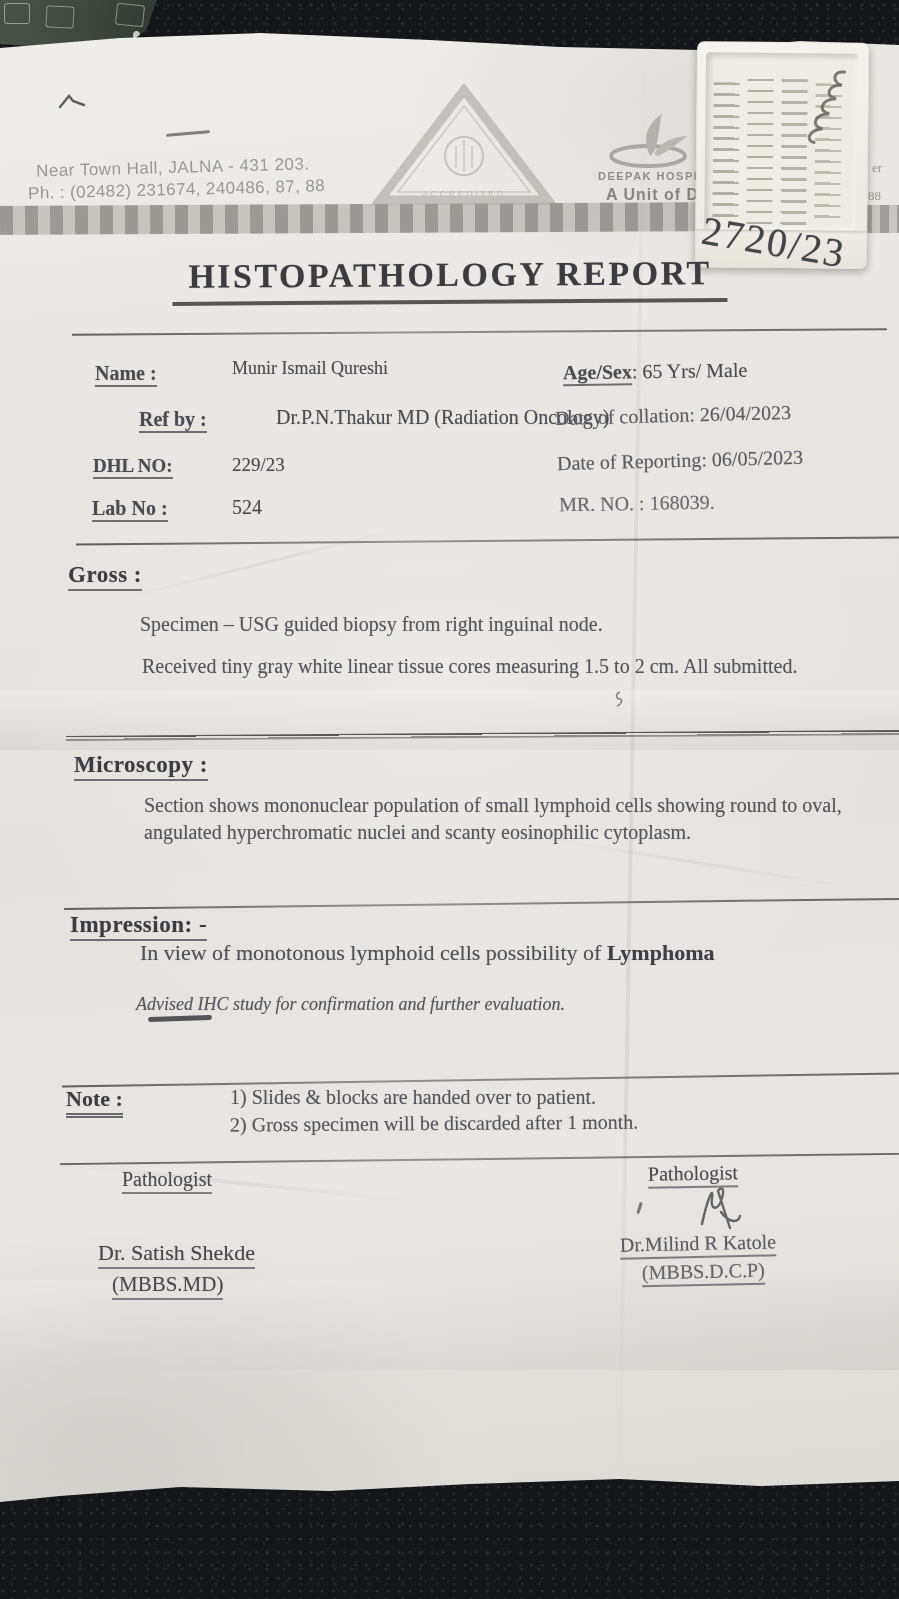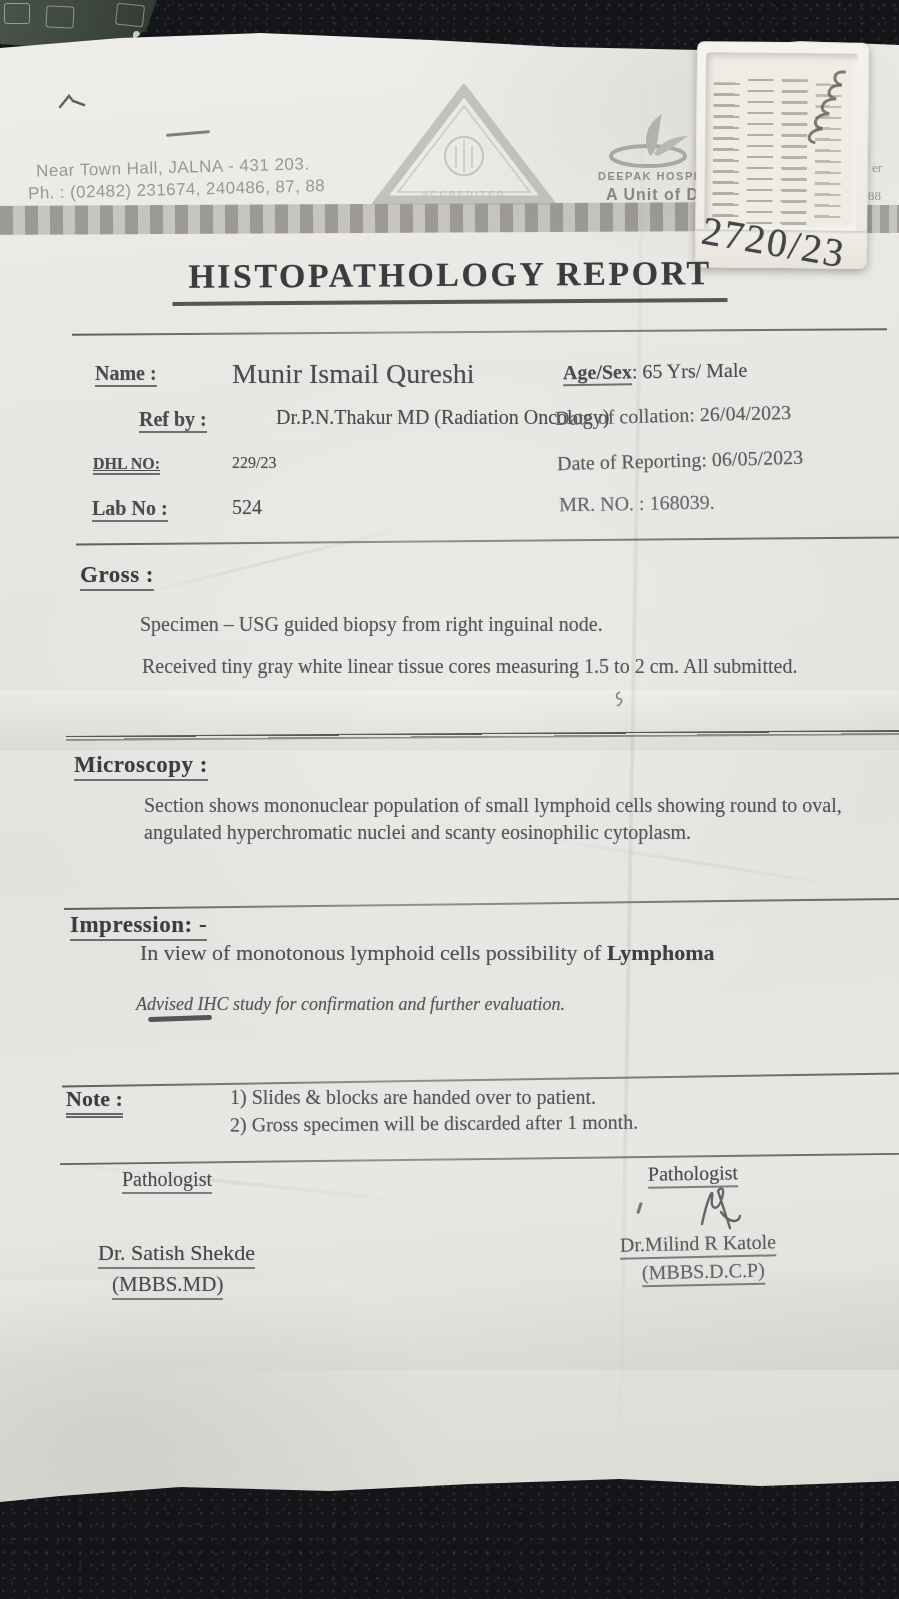--- a/index.html
+++ b/index.html
@@ -120,43 +120,43 @@
   <div class="seprule" style="left:72px;top:331px;width:815px;transform:rotate(-.4deg);"></div>
   <div class="seprule" style="left:76px;top:540px;width:823px;transform:rotate(-.5deg);"></div>
   <div class="abs" style="left:66px;top:733px;width:833px;height:5px;transform:rotate(-.4deg);
        background:linear-gradient(180deg,rgba(75,73,70,.9) 0 1.5px,transparent 1.5px 3px,rgba(75,73,70,.55) 3px 4.5px);"></div>
   <div class="seprule" style="left:64px;top:903px;width:835px;transform:rotate(-.7deg);"></div>
   <div class="seprule" style="left:62px;top:1079px;width:837px;transform:rotate(-.9deg);"></div>
   <div class="seprule" style="left:60px;top:1158px;width:839px;transform:rotate(-.7deg);"></div>
 
   <div class="abs ink" style="left:95px;top:362px;font-size:20px;">
     <span class="ul" style="font-weight:600;text-align:right;">Name :</span>
-    <span class="abs" style="left:137px;top:-4px;font-size:28px;white-space:nowrap;">Munir Ismail Qureshi</span>
+    <span class="abs" style="left:137px;top:-4px;font-size:18px;white-space:nowrap;">Munir Ismail Qureshi</span>
   </div>
   <div class="abs ink" style="left:95px;top:408px;font-size:20px;margin-left:44px;">
     <span class="ul" style="font-weight:600;">Ref by :</span>
     <span class="abs" style="left:137px;top:-2px;font-size:20px;white-space:nowrap;">Dr.P.N.Thakur MD (Radiation Oncology)</span>
   </div>
-  <div class="abs ink" style="left:93px;top:455px;font-size:16px;text-decoration:underline;">
+  <div class="abs ink" style="left:93px;top:455px;font-size:19px;">
     <span class="ul" style="font-weight:600;">DHL NO:</span>
     <span class="abs" style="left:139px;top:-1px;white-space:nowrap;">229/23</span>
   </div>
   <div class="abs ink" style="left:92px;top:497px;font-size:20px;">
     <span class="ul" style="font-weight:600;">Lab No :</span>
     <span class="abs" style="left:140px;top:-1px;white-space:nowrap;">524</span>
   </div>
 
   <div class="abs ink" style="left:563px;top:360px;font-size:20px;white-space:nowrap;transform:rotate(-.8deg);">
     <span class="ul" style="font-weight:600;">Age/Sex</span><span>: 65 Yrs/ Male</span>
   </div>
   <div class="abs ink" style="left:555px;top:404px;font-size:20px;white-space:nowrap;transform:rotate(-1.5deg);color:#5b5b62;">Date of collation: 26/04/2023</div>
   <div class="abs ink" style="left:557px;top:449px;font-size:20px;white-space:nowrap;transform:rotate(-1.5deg);color:#5b5b62;">Date of Reporting: 06/05/2023</div>
   <div class="abs ink" style="left:559px;top:492px;font-size:20px;white-space:nowrap;transform:rotate(-1deg);color:#6a6a70;">MR. NO. : 168039.</div>
 
-  <div class="abs ink section-h ul" style="left:80px;top:562px;text-align:right;">Gross :</div>
+  <div class="abs ink section-h ul" style="left:68px;top:562px;text-align:right;">Gross :</div>
   <div class="abs ink body-t" style="left:140px;top:613px;white-space:nowrap;">Specimen –  USG guided biopsy from right inguinal node.</div>
   <div class="abs ink body-t" style="left:142px;top:655px;white-space:nowrap;">Received tiny gray white linear tissue cores measuring 1.5 to 2 cm.  All submitted.</div>
 
   <div class="abs ink section-h ul" style="left:74px;top:752px;">Microscopy :</div>
   <div class="abs ink body-t" style="left:144px;top:792px;width:700px;line-height:1.35;">Section shows mononuclear population of small lymphoid cells showing round to oval, angulated hyperchromatic nuclei and scanty eosinophilic cytoplasm.</div>
 
   <div class="abs ink section-h ul" style="left:70px;top:912px;">Impression: -</div>
   <div class="abs ink" style="left:140px;top:938px;width:700px;font-size:22px;line-height:1.35;color:#4f4f56;">
     <span>In view of monotonous lymphoid cells possibility of </span><b style="color:#3e3e44;">Lymphoma</b>
   </div>

